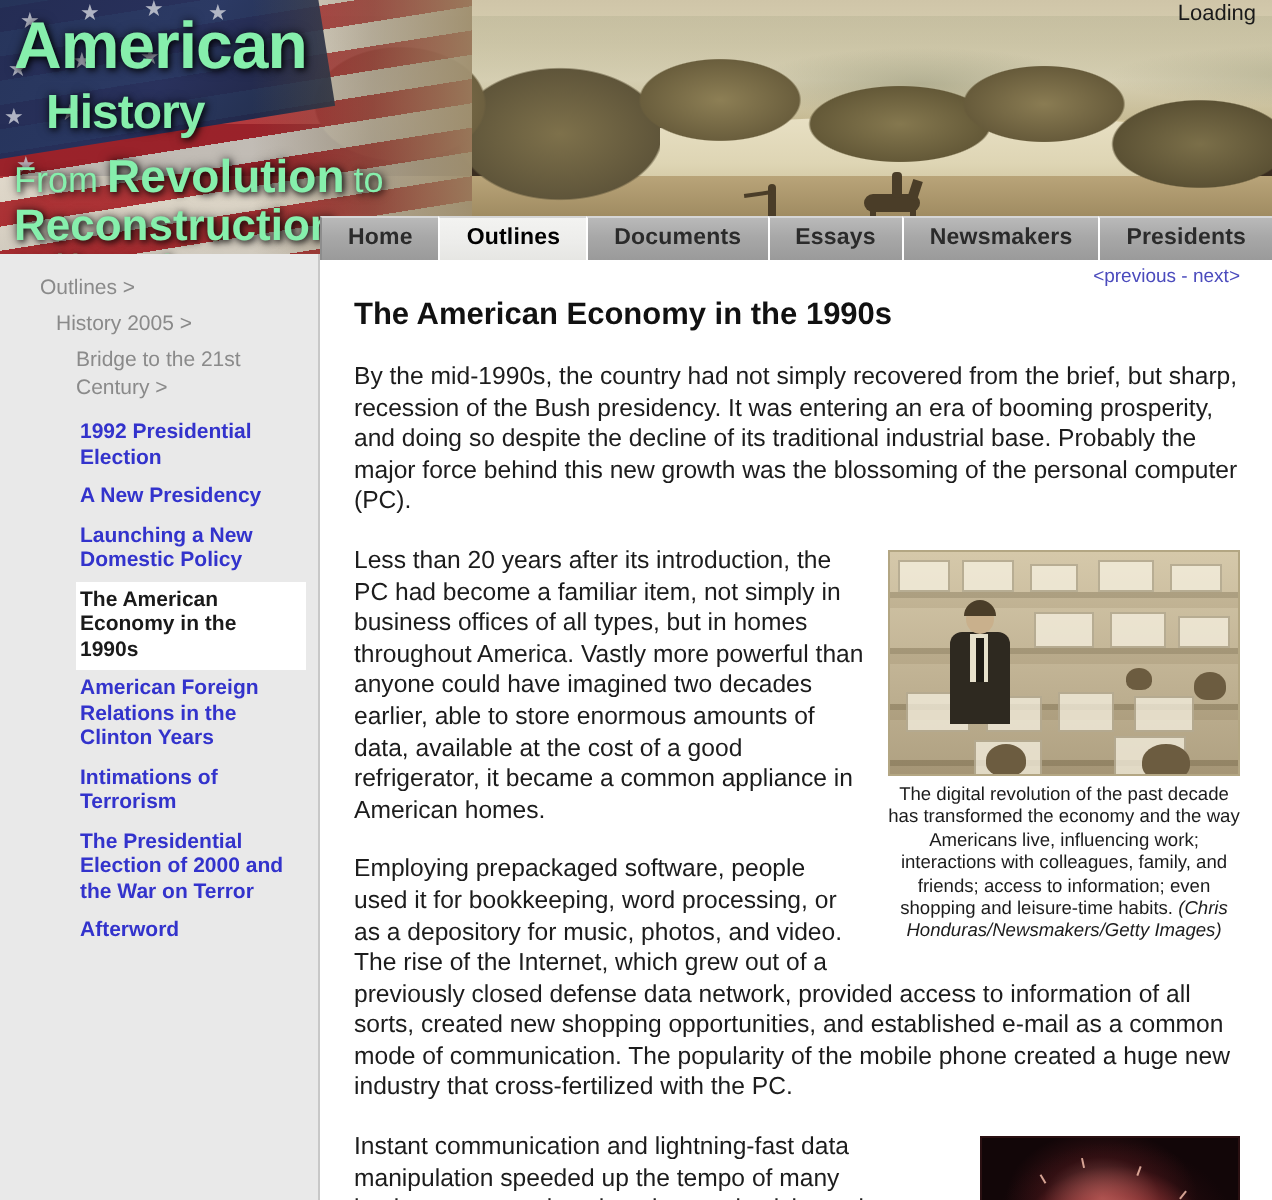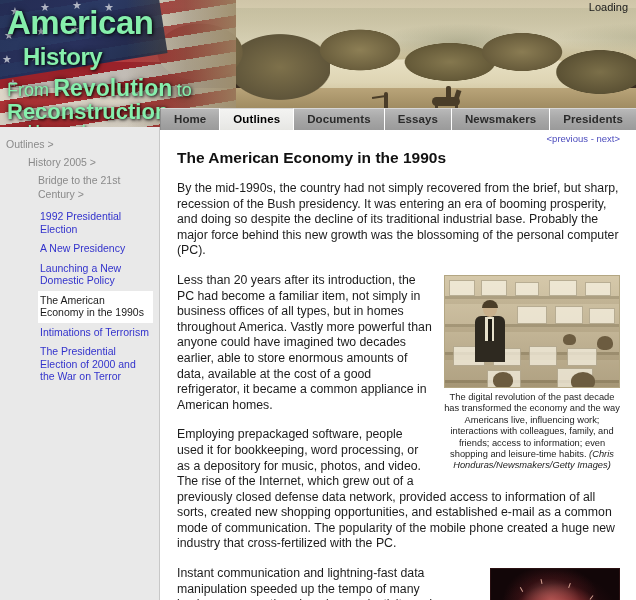--- a/index.html
+++ b/index.html
@@ -183,25 +183,25 @@
     border-right: 1px solid #c8c8c8;
     overflow: hidden;
   }
   .crumbs { padding: 8px 0 0 0; }
   .crumb {
     font-size: 10.5px;
     color: #8a8a8a;
     line-height: 14px;
     padding: 2px 6px 2px 0;
   }
-  .crumb.c1 { margin-left: 6px; }
+  .crumb.c1 { margin-left: 20px; }
   .crumb.c2 { margin-left: 28px; }
   .crumb.c3 { margin-left: 38px; width: 112px; }
 
-  .navlist { margin-top: 4px; }
+  .navlist { margin-top: 4px; font-weight: bold; }
   .navitem {
     display: block;
     margin-left: 38px;
     width: 115px;
     padding: 3px 4px 4px 2px;
     font-size: 10.5px;
     line-height: 12.5px;
     color: #3333cc;
     text-decoration: none;
     cursor: pointer;
@@ -398,22 +398,24 @@
     <div class="crumbs">
       <div class="crumb c1">Outlines &gt;</div>
       <div class="crumb c2">History 2005 &gt;</div>
       <div class="crumb c3">Bridge to the 21st Century &gt;</div>
     </div>
     <div class="navlist">
       <a class="navitem">1992 Presidential Election</a>
       <a class="navitem">A New Presidency</a>
       <a class="navitem">Launching a New Domestic Policy</a>
       <a class="navitem active">The American Economy in the 1990s</a>
+      <a class="navitem">American Foreign Relations in the Clinton Years</a>
       <a class="navitem">Intimations of Terrorism</a>
       <a class="navitem">The Presidential Election of 2000 and the War on Terror</a>
+      <a class="navitem">Afterword</a>
     </div>
   </div>
 
   <div class="content">
 
     <div class="prevnext">
       <a>&lt;previous</a>
       <span>-</span>
       <a>next&gt;</a>
     </div>

